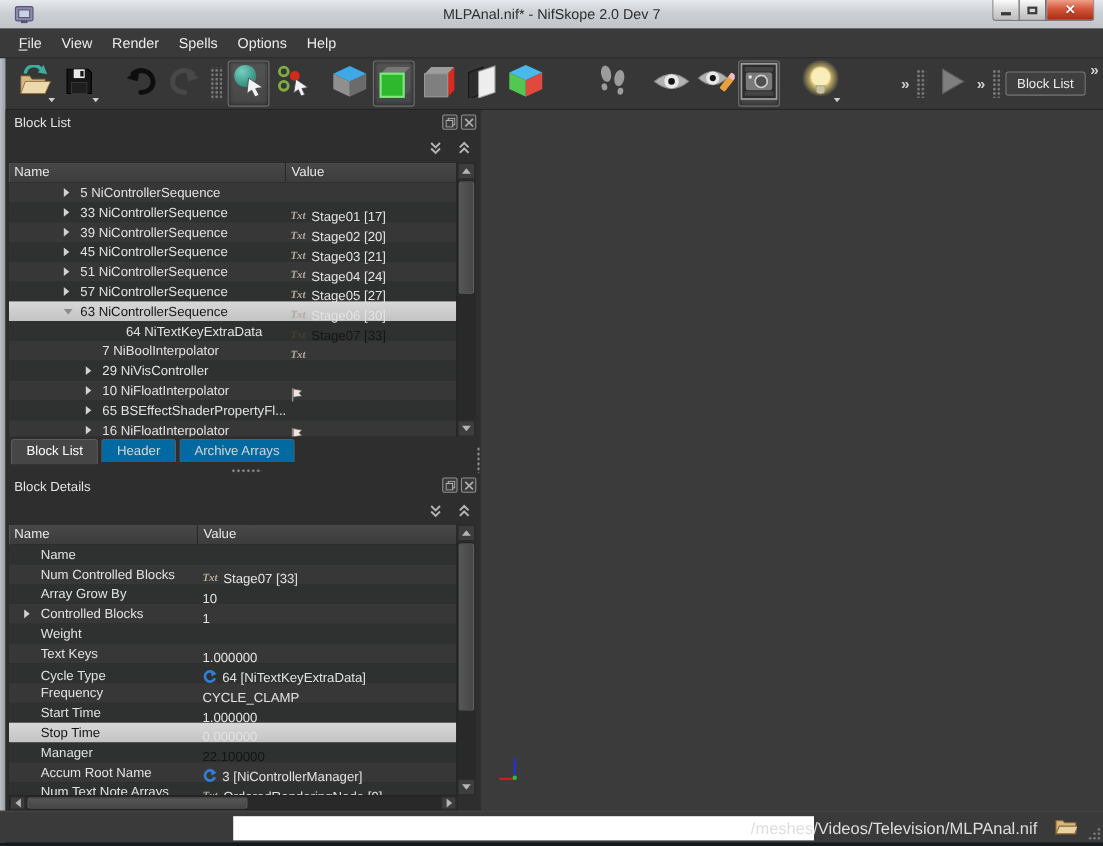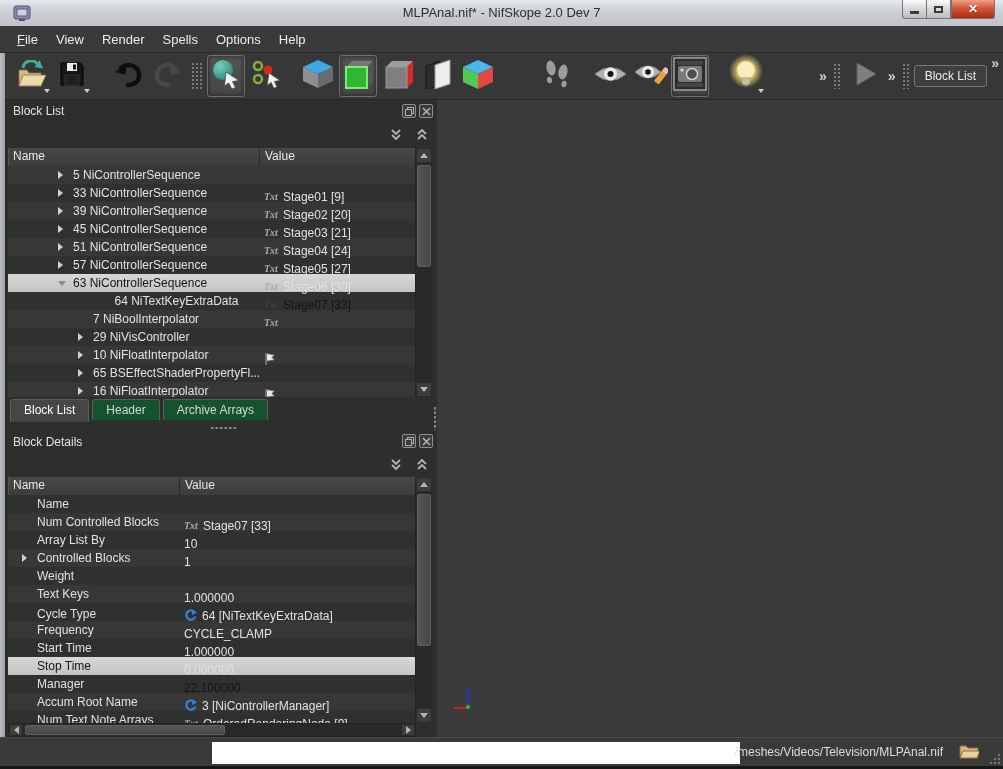--- a/index.html
+++ b/index.html
@@ -93,38 +93,38 @@
   .tri-right-s{width:0;height:0;border-left:5px solid #b5b5b5;border-top:4px solid transparent;border-bottom:4px solid transparent;}
   .hscroll{position:absolute;left:3px;top:623px;width:408px;height:14px;background:#292929;border:1px solid #232323;box-sizing:border-box;}
   .hs-btn{position:absolute;top:0;bottom:0;width:14px;background:#3d3d3d;border:1px solid #2a2a2a;box-sizing:border-box;
     display:flex;align-items:center;justify-content:center;}
   .hs-left{left:0;} .hs-right{right:0;}
   .hs-thumb{position:absolute;top:1px;bottom:1px;left:16px;width:198px;
     background:linear-gradient(#565656,#474747);border:1px solid #5f5f5f;border-radius:2px;}
 
   
   .tabs{position:absolute;left:5px;top:299px;height:23px;display:flex;gap:3px;}
-  .tab{height:21px;line-height:21px;padding:0 13px;font-size:12px;color:#d6d6d6;background:#14532d;
+  .tab{height:21px;line-height:21px;padding:0 13px;font-size:12px;color:#d6d6d6;background:#0369a1;
     border:1px solid #5c5c5c;border-bottom:none;border-radius:3px 3px 0 0;box-sizing:border-box;}
   .tab.active{background:#464646;color:#fff;height:23px;}
   .h-dots{position:absolute;left:205px;top:326px;width:28px;height:4px;
     background-image:radial-gradient(circle,#8d8d8d 1px,transparent 1.3px);background-size:4.5px 4px;}
   .v-dots{position:absolute;left:433px;top:406px;width:4px;height:24px;
     background-image:radial-gradient(circle,#8d8d8d 1px,transparent 1.3px);background-size:4px 4.5px;}
 
   
   .viewport{position:absolute;left:437px;top:100px;width:566px;height:637px;background:#3b3b3b;}
   .axis-x{position:absolute;left:17px;top:607px;width:15px;height:2px;background:#cc2020;}
   .axis-z{position:absolute;left:30px;top:589px;width:2px;height:20px;background:#2531d8;}
   .axis-o{position:absolute;left:29px;top:605px;width:4px;height:4px;border-radius:50%;background:#2fbf2f;}
 
   
   .statusbar{position:absolute;left:0;top:737px;width:1003px;height:29px;background:#3a3a3a;border-top:1px solid #474747;box-sizing:border-box;}
   .status-blank{position:absolute;left:212px;top:4px;width:528px;height:22px;background:#ffffff;}
-  .status-path{position:absolute;right:60px;top:7px;font-size:12px;color:#dedede;white-space:nowrap;}
+  .status-path{position:absolute;right:60px;top:7px;font-size:15px;color:#dedede;white-space:nowrap;}
   .status-folder{position:absolute;right:24px;top:5px;width:20px;height:17px;}
   .grip{position:absolute;right:2px;bottom:3px;width:12px;height:12px;}
 </style>
 </head>
 <body>
 
 <div class="window">
 
   <div class="titlebar">
     <span class="app-icon"><svg width="18" height="18" viewBox="0 0 18 18">
@@ -347,21 +347,21 @@
       <div class="rows-wrap">
           <div class="tree-row rowA">
             <div class="cell-name" style="width: 252px; padding-left: 50px;">
               <span class="arr">
                 <span class="tri-r"></span>
               </span>
               <span>5 NiControllerSequence</span>
             </div>
             <div class="cell-value">
               <span class="txt-ico">Txt</span>
-              <span>Stage01 [9]</span>
+              <span>Stage01 [17]</span>
             </div>
           </div>
           <div class="tree-row rowB">
             <div class="cell-name" style="width: 252px; padding-left: 50px;">
               <span class="arr">
                 <span class="tri-r"></span>
               </span>
               <span>33 NiControllerSequence</span>
             </div>
             <div class="cell-value">
@@ -558,21 +558,21 @@
               <span class="arr"></span>
               <span>Num Controlled Blocks</span>
             </div>
             <div class="cell-value">
               <span>10</span>
             </div>
           </div>
           <div class="tree-row rowB">
             <div class="cell-name" style="width: 172px; padding-left: 14px;">
               <span class="arr"></span>
-              <span>Array List By</span>
+              <span>Array Grow By</span>
             </div>
             <div class="cell-value">
               <span>1</span>
             </div>
           </div>
           <div class="tree-row rowA">
             <div class="cell-name" style="width: 172px; padding-left: 14px;">
               <span class="arr">
                 <span class="tri-r"></span>
               </span>

